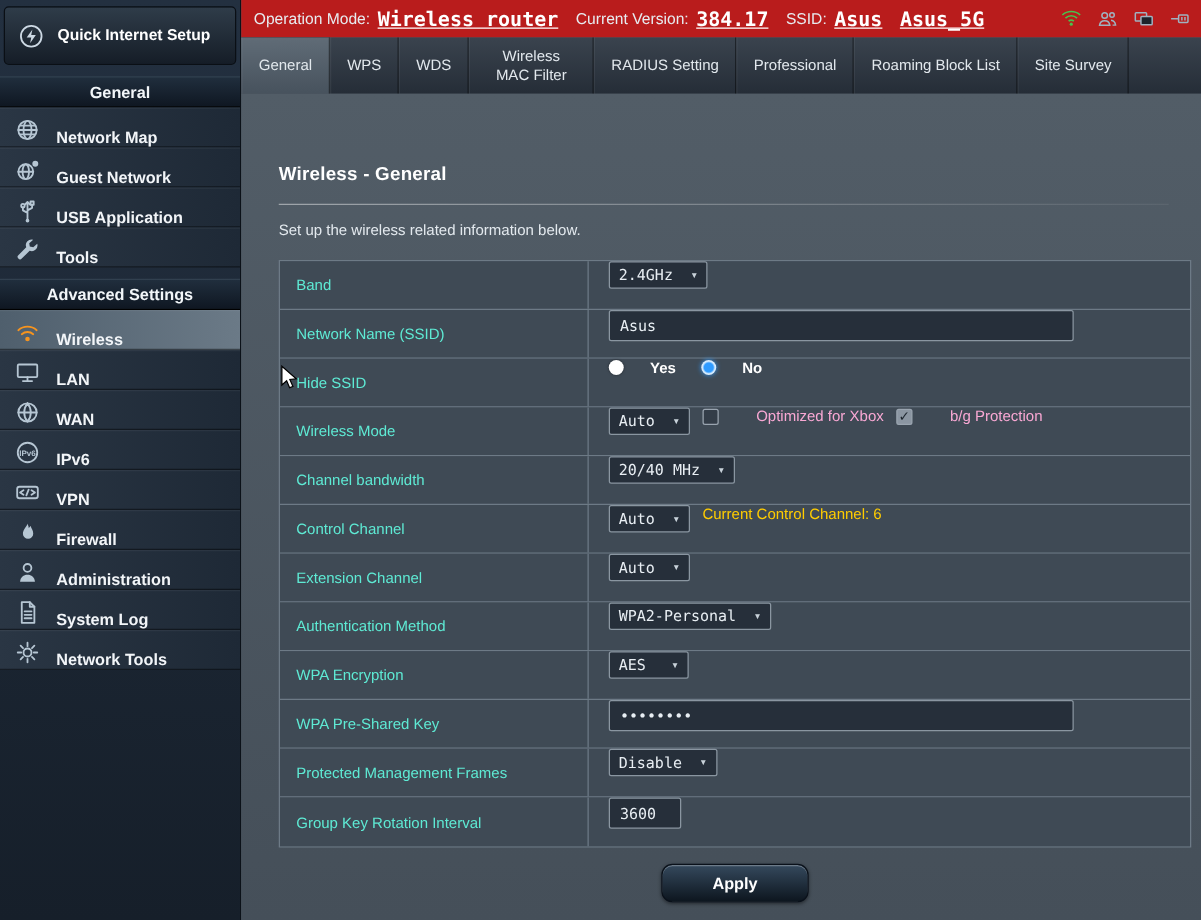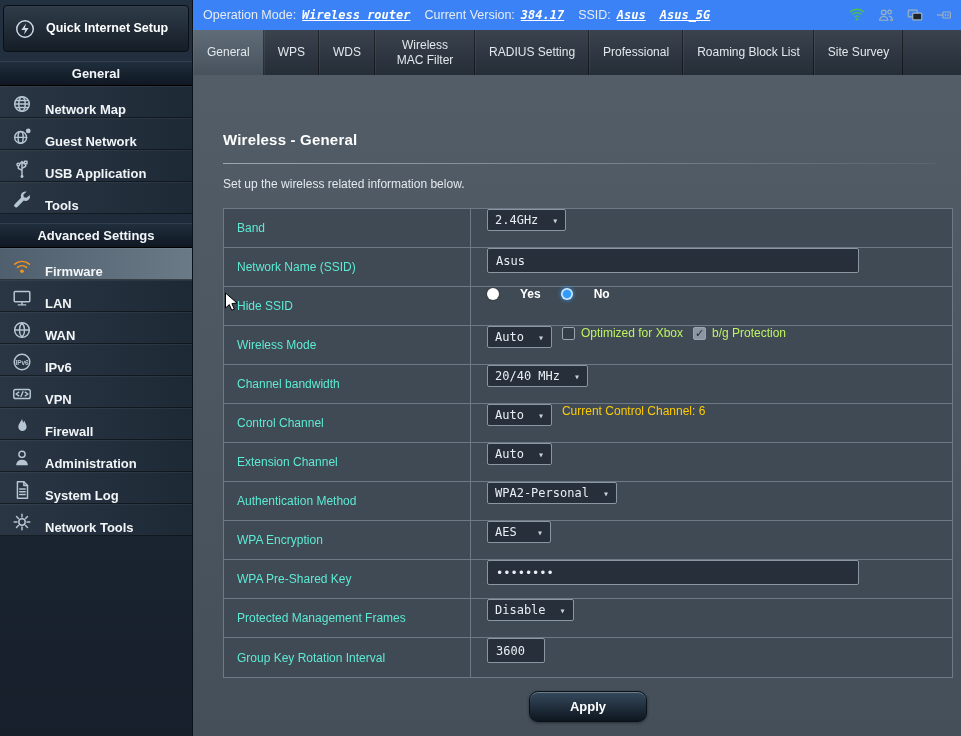--- a/index.html
+++ b/index.html
@@ -20,26 +20,26 @@
                background:linear-gradient(90deg,#2a3644,#1e2936); border-bottom:1px solid rgba(0,0,0,.45);
                border-top:1px solid rgba(255,255,255,.05); cursor:pointer; font-weight:bold; font-size:13px; color:#f2f5f8; }
   .side-item.active { background:linear-gradient(90deg,#4f5f6d,#6b7a87); }
   .sicon { width:26px; height:26px; display:flex; align-items:center; justify-content:center; color:#b6c6d3; flex-shrink:0; }
   .sicon svg { width:22px; height:22px; }
   .side-item.active .sicon { color:#f7941e; }
 
   
   .main { flex:1; display:flex; flex-direction:column; min-width:0; }
 
-  .topbar { height:30px; background:#3b82f6; display:flex; align-items:center; justify-content:space-between;
+  .topbar { height:30px; background:#b91c1c; display:flex; align-items:center; justify-content:space-between;
             padding:0 6px 0 10px; font-size:12.5px; flex-shrink:0; }
   .status-text { display:flex; align-items:center; white-space:nowrap; overflow:hidden; }
   .tlabel { color:#e7ecf0; margin-right:6px; }
-  .tvalue { color:#ffffff; font-family:"DejaVu Sans Mono", monospace; font-weight:bold; font-size:12px;
-            text-decoration:underline; margin-right:14px; cursor:pointer;font-style:italic; }
+  .tvalue { color:#ffffff; font-family:"DejaVu Sans Mono", monospace; font-weight:bold; font-size:16px;
+            text-decoration:underline; margin-right:14px; cursor:pointer; }
   .status-icons { display:flex; align-items:center; gap:11px; padding-right:2px; }
   .status-icons .ticon { width:18px; height:18px; color:#9fb2c0; cursor:pointer; }
   .status-icons .ticon svg { width:18px; height:18px; }
   .ticon.wifi { color:#49c24d; }
 
   .tabs { height:45px; background:linear-gradient(180deg,#3a434e,#252d37); display:flex; align-items:stretch; flex-shrink:0; }
   .tab { display:flex; align-items:center; justify-content:center; text-align:center; padding:0 13px;
          font-size:12px; color:#e2e8ed; cursor:pointer; line-height:1.2;
          border-right:1px solid rgba(0,0,0,.45); border-left:1px solid rgba(255,255,255,.06); white-space:nowrap; }
   .tab:nth-child(4) { white-space:normal; max-width:100px; }
@@ -72,21 +72,21 @@
   .radio-opt { display:inline-flex; align-items:center; gap:21px; cursor:pointer; margin-right:10px; }
   .radio { width:12px; height:12px; border-radius:50%; background:#fff; box-shadow:0 0 2px rgba(0,0,0,.5); }
   .radio.on { background:radial-gradient(circle at 50% 50%, #2f9bff 0%, #2f9bff 42%, #cfe9ff 58%, #ffffff 100%);
               box-shadow:0 0 4px #2f9bff; }
   .radio-lab { font-size:12px; color:#fff; font-weight:bold; }
 
   .cbx-opt { display:inline-flex; align-items:center; gap:6px; cursor:pointer; }
   .cbx { width:13px; height:13px; border:1px solid #9aa5b0; border-radius:2px; background:#333d48;
          display:inline-flex; align-items:center; justify-content:center; font-size:11px; color:transparent; }
   .cbx.checked { background:#8b96a2; color:#1f2831; }
-  .cbx-lab { font-size:12px; color:#bef264; }
+  .cbx-lab { font-size:12px; color:#f9a8d4;margin-left:24px; }
 
   .note { font-size:12px; color:#ffcc00; }
 
   .apply-row { width:730px; display:flex; justify-content:center; padding:13px 0 0 0; }
   .apply-btn { min-width:118px; height:31px; border-radius:9px; border:1px solid #0a111a; color:#fff;
                font-family:"Liberation Sans", sans-serif; font-weight:bold; font-size:13px;
                background:linear-gradient(180deg,#35495d,#0d161f);
                box-shadow:inset 0 1px 0 rgba(255,255,255,.28), 0 1px 3px rgba(0,0,0,.45); cursor:pointer; }
 
   .cursor { position:absolute; left:224px; top:292px; z-index:9; pointer-events:none; }
@@ -149,21 +149,21 @@
           <span class="slabel">Tools</span>
         </div>
         <div class="section-header">Advanced Settings</div>
         <div class="side-item active">
           <span class="sicon">
             <svg viewBox="0 0 24 24" fill="none" stroke="currentColor" stroke-width="1.6" stroke-linecap="round" stroke-linejoin="round">
               <path d="M4 10a12 12 0 0 1 16 0M7 13.5a7.5 7.5 0 0 1 10 0"></path>
               <circle cx="12" cy="17.7" r="2" fill="currentColor" stroke="none"></circle>
             </svg>
           </span>
-          <span class="slabel">Firmware</span>
+          <span class="slabel">Wireless</span>
         </div>
         <div class="side-item">
           <span class="sicon">
             <svg viewBox="0 0 24 24" fill="none" stroke="currentColor" stroke-width="1.6" stroke-linecap="round" stroke-linejoin="round">
               <rect x="3.5" y="5" width="17" height="11" rx="1"></rect>
               <path d="M12 16v3.2M8 19.5h8"></path>
             </svg>
           </span>
           <span class="slabel">LAN</span>
         </div>

